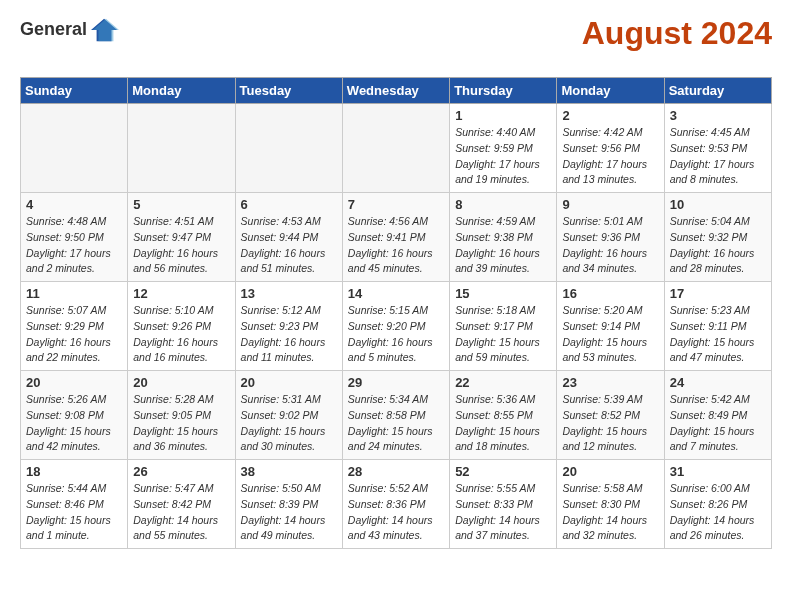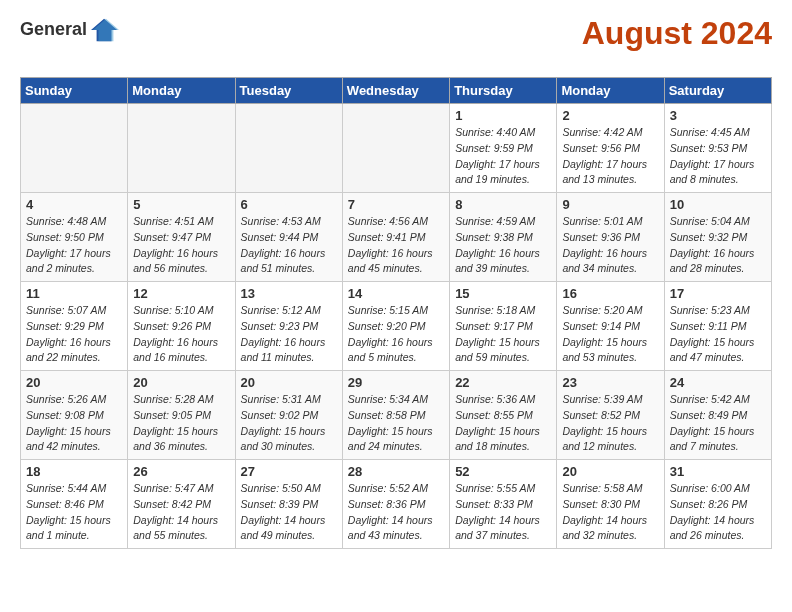--- a/index.html
+++ b/index.html
@@ -166,21 +166,21 @@
         <tr class="week-row">
           <td>
             <span class="day-num">18</span>
             <div class="day-info">Sunrise: 5:44 AM<br>Sunset: 8:46 PM<br>Daylight: 15 hours and 1 minute.</div>
           </td>
           <td>
             <span class="day-num">26</span>
             <div class="day-info">Sunrise: 5:47 AM<br>Sunset: 8:42 PM<br>Daylight: 14 hours and 55 minutes.</div>
           </td>
           <td>
-            <span class="day-num">27</span>
+            <span class="day-num">38</span>
             <div class="day-info">Sunrise: 5:50 AM<br>Sunset: 8:39 PM<br>Daylight: 14 hours and 49 minutes.</div>
           </td>
           <td>
             <span class="day-num">28</span>
             <div class="day-info">Sunrise: 5:52 AM<br>Sunset: 8:36 PM<br>Daylight: 14 hours and 43 minutes.</div>
           </td>
           <td>
             <span class="day-num">52</span>
             <div class="day-info">Sunrise: 5:55 AM<br>Sunset: 8:33 PM<br>Daylight: 14 hours and 37 minutes.</div>
           </td>

